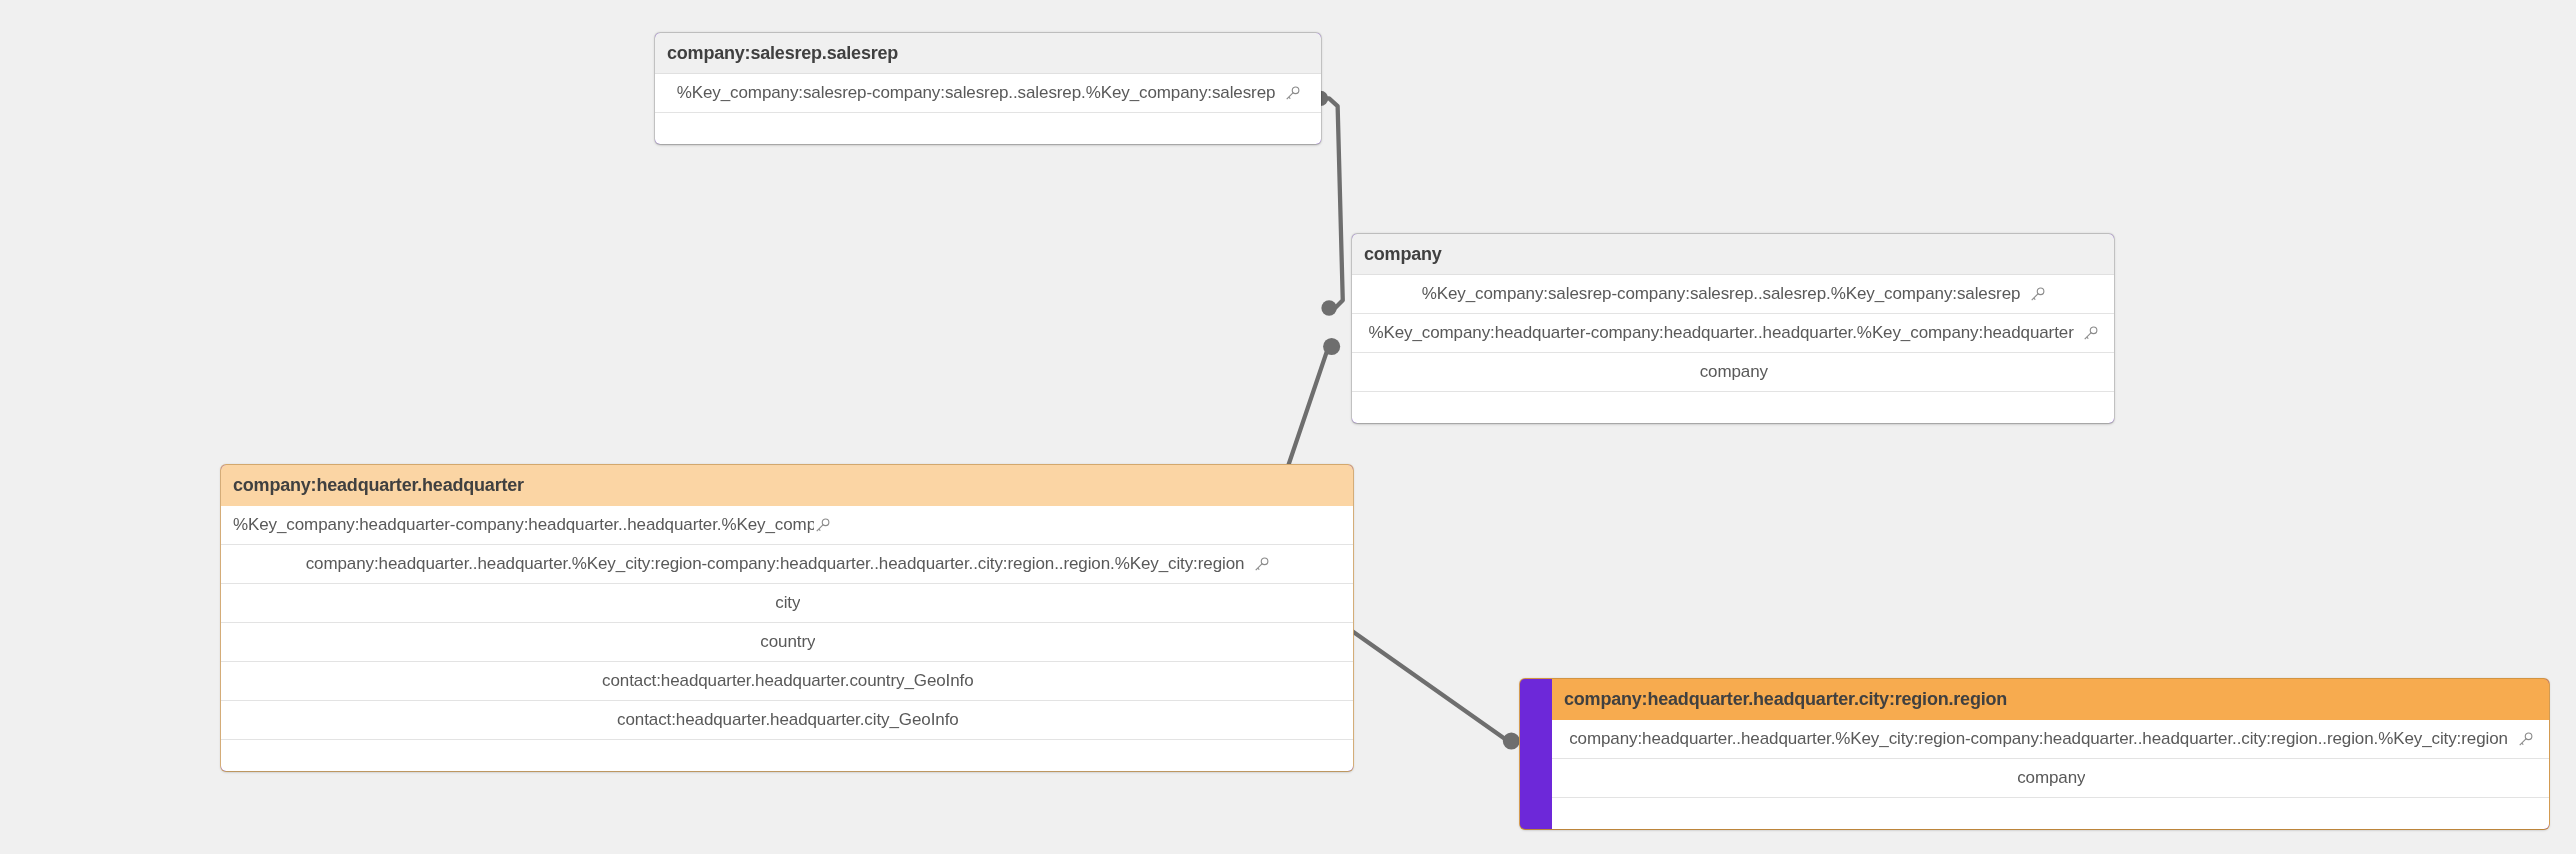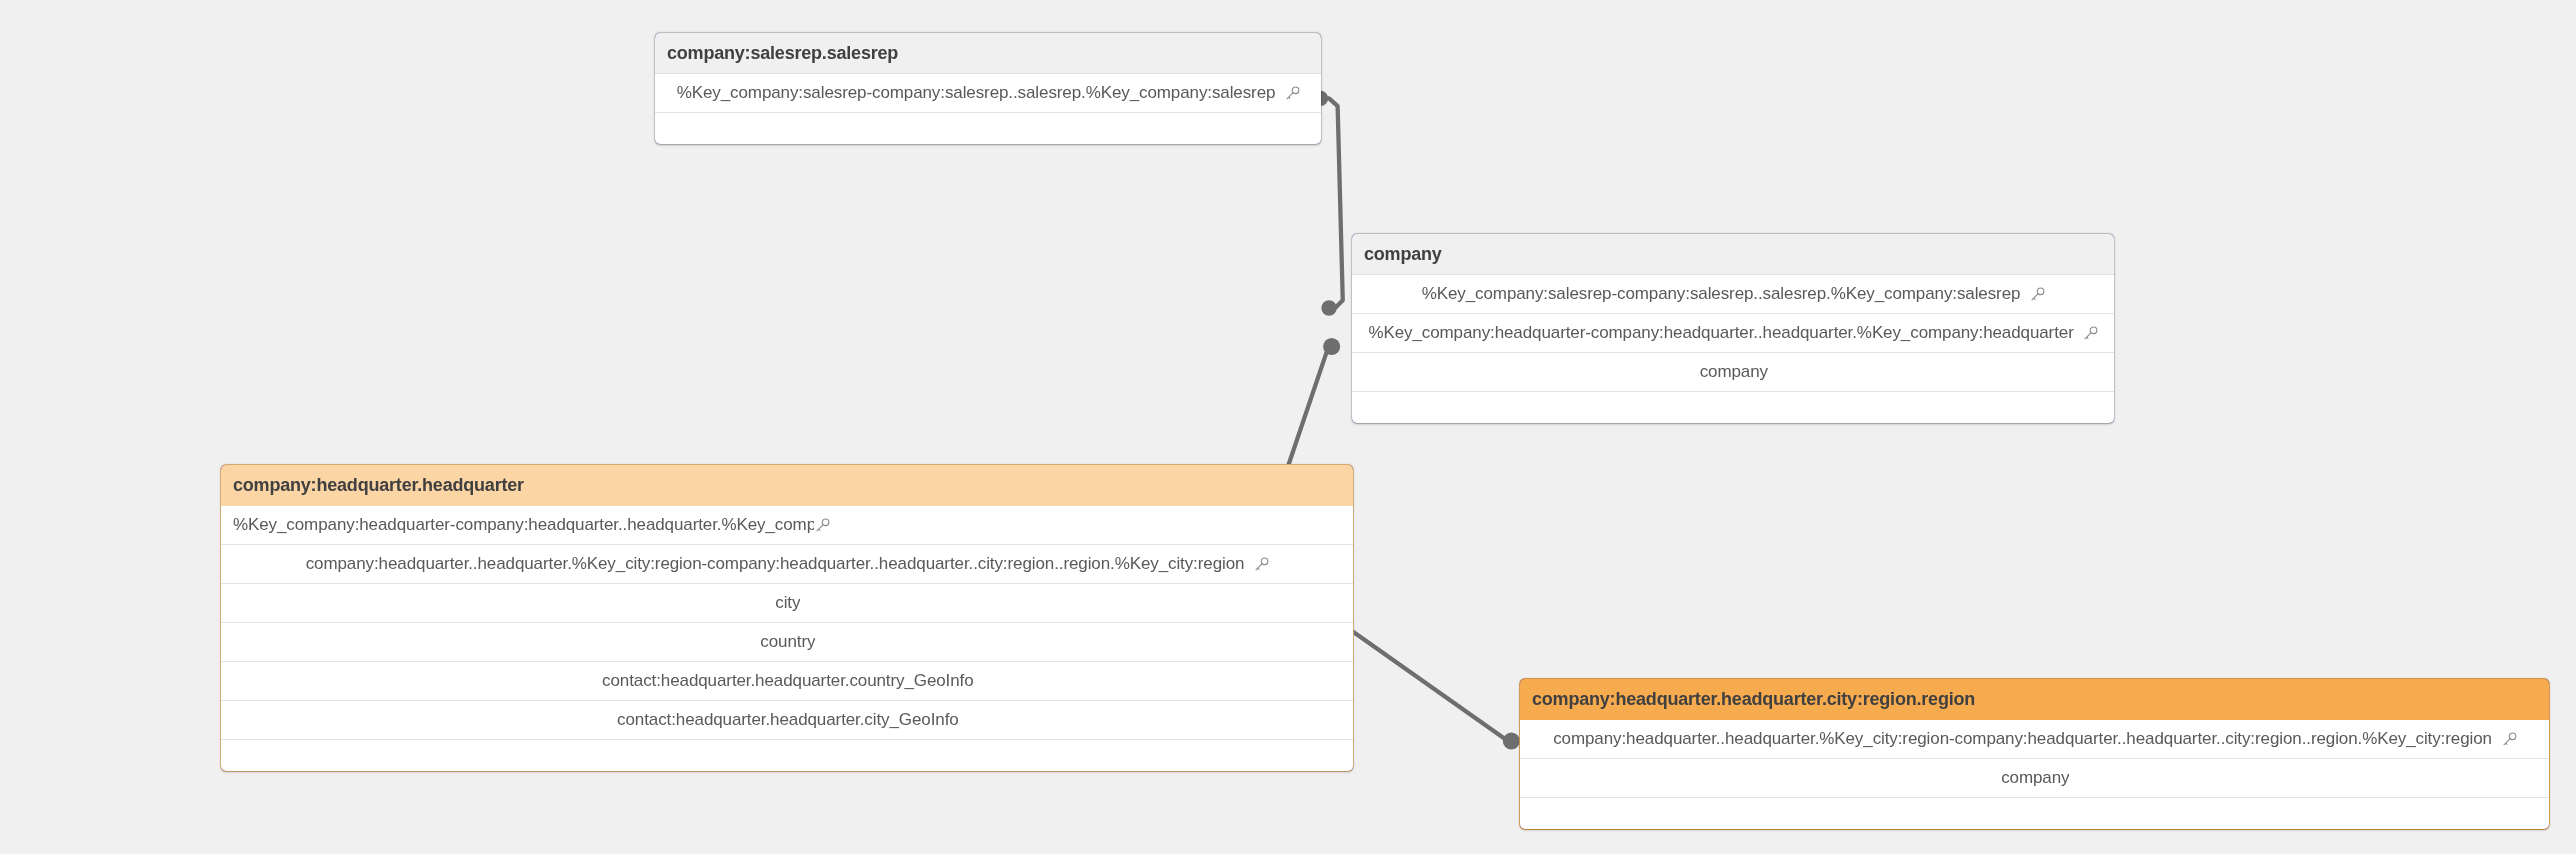--- a/index.html
+++ b/index.html
@@ -205,21 +205,21 @@
       <span class="row-label">contact:headquarter.headquarter.country_GeoInfo</span>
     </div>
     <div class="node-row">
       <span class="row-label">contact:headquarter.headquarter.city_GeoInfo</span>
     </div>
     <div class="node-row empty-row">
       <span class="row-label"></span>
     </div>
   </div>
 
-  <div class="node orange-strong" style="left:1520px; top:679px; width:1029px;">
+  <div class="node orange-strong" style="left:1520px; top:679px; width:1029px;padding-left:32px;">
     <div class="node-header">company:headquarter.headquarter.city:region.region</div>
     <div class="node-row">
       <span class="row-label">company:headquarter..headquarter.%Key_city:region-company:headquarter..headquarter..city:region..region.%Key_city:region</span>
       <span class="key-icon">
         <svg width="17" height="17" viewBox="0 0 20 20">
           <g fill="none" stroke="#8a8a8a" stroke-width="1.3">
             <circle cx="13.6" cy="6.2" r="3.9"></circle>
             <path d="M10.8 9.0 L3.2 16.6"></path>
             <path d="M5.6 14.2 L7.4 16.0"></path>
           </g>

